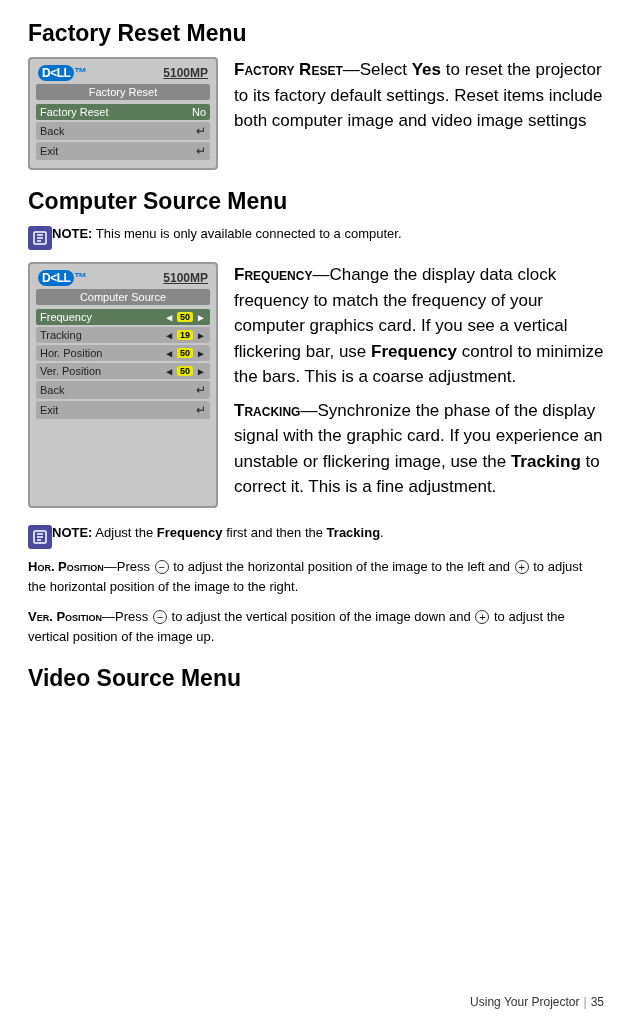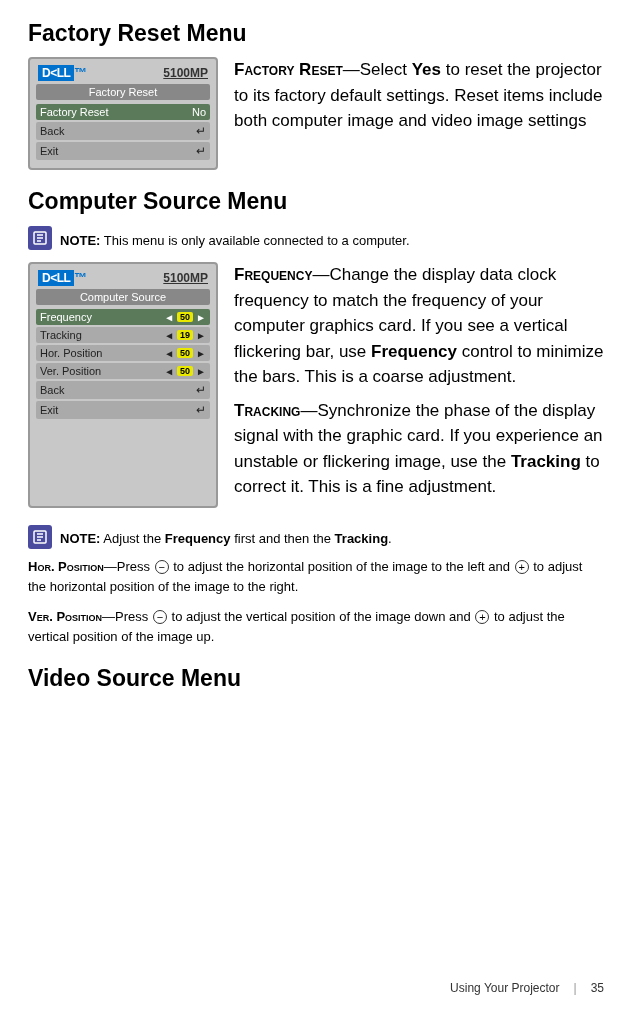--- a/index.html
+++ b/index.html
@@ -17,22 +17,21 @@
     .section-title {
       font-size: 23px;
       font-weight: bold;
       margin-bottom: 10px;
       font-family: Arial, sans-serif;
     }
 
     
     .note-box {
       display: flex;
-      align-items: flex-end;
-      gap: 8px;
+      align-items: flex-start;
       margin-bottom: 12px;
     }
     .note-icon {
       width: 24px;
       height: 24px;
       background: #4a4a9e;
       border-radius: 3px;
       display: flex;
       align-items: center;
       justify-content: center;
@@ -82,21 +81,21 @@
       font-size: 13px;
       font-weight: bold;
       color: #0072CE;
       letter-spacing: -0.5px;
     }
     .dell-logo span {
       background: #0072CE;
       color: white;
       padding: 1px 4px;
       font-size: 12px;
-      border-radius: 0;
+      border-radius: 8px;
     }
     .model-text {
       font-family: Arial, sans-serif;
       font-size: 12px;
       font-weight: bold;
       color: #333;
       text-decoration: underline;
     }
     .screen-title-bar {
       background: #888;
@@ -175,28 +174,28 @@
       margin-bottom: 10px;
     }
     .body-para .term {
       font-variant: small-caps;
       font-weight: bold;
     }
 
     
     .page-footer {
       position: absolute;
-      bottom: 36px;
+      bottom: 22px;
       right: 28px;
       font-family: Arial, sans-serif;
       font-size: 12px;
       color: #333;
       display: flex;
       align-items: center;
-      gap: 14px;
+      gap: 4px;
     }
     .footer-divider {
       color: #999;
     }
 
     .section-gap {
       margin-bottom: 18px;
     }
 
     .inline-circle {

